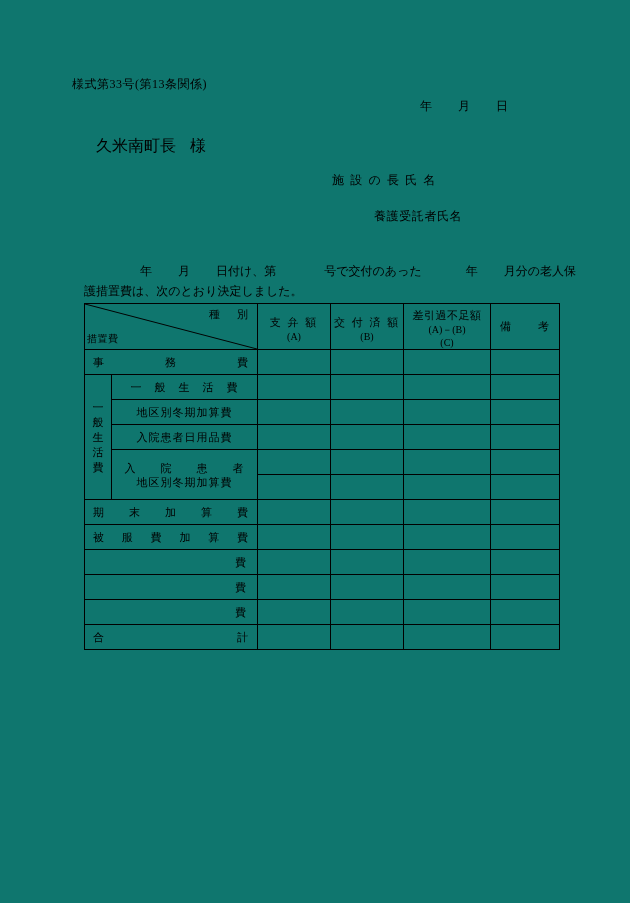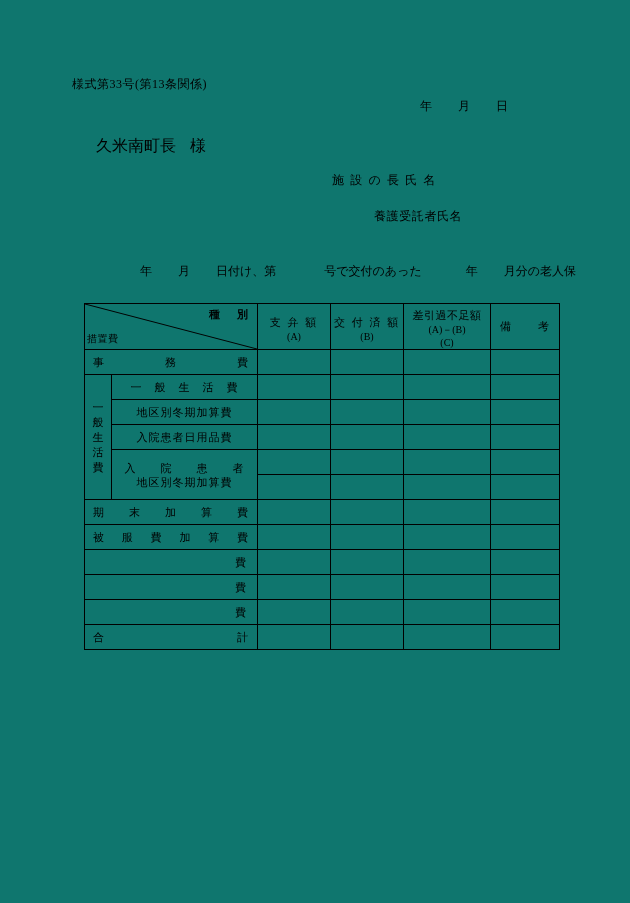--- a/index.html
+++ b/index.html
@@ -116,21 +116,20 @@
     left: 0; top: 0;
     width: 100%; height: 100%;
   }
   .hdr-shubetsu {
     position: absolute;
     right: 6px;
     top: 3px;
     font-size: 11px;
     letter-spacing: 3px;
     white-space: nowrap;
-    font-weight: bold;
   }
   .hdr-sochi {
     position: absolute;
     left: 2px;
     bottom: 3px;
     font-size: 10px;
     letter-spacing: 0.5px;
     white-space: nowrap;
   }
   .col-amt { width: 72px; }
@@ -214,20 +213,21 @@
   </div>
 
   <div class="sender1">施 設 の 長 氏 名</div>
   <div class="sender2">養護受託者氏名</div>
 
 
   <div class="body-p1">
     <span>年</span><span class="s1"></span><span>月</span><span class="s1"></span><span>日付け、第</span><span class="s2"></span><span>号で交付のあった</span><span class="s3"></span><span>年</span><span class="s4"></span><span>月分の老人保</span>
   </div>
 
+  <div class="body-p2">護措置費は、次のとおり決定しました。</div>
 
   <table class="acct">
     <tbody>
       <tr>
         <td colspan="2" class="hdr-cell">
           <svg class="hdr-diag" viewBox="0 0 146 48" preserveAspectRatio="none">
             <line x1="0" y1="0" x2="146" y2="48" stroke="#000" stroke-width="1"></line>
           </svg>
           <span class="hdr-shubetsu">種　別</span>
           <span class="hdr-sochi">措置費</span>

